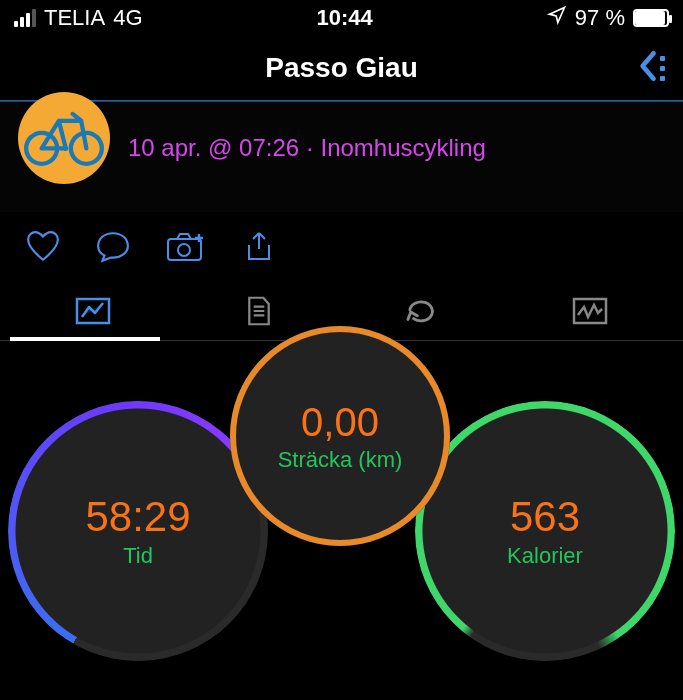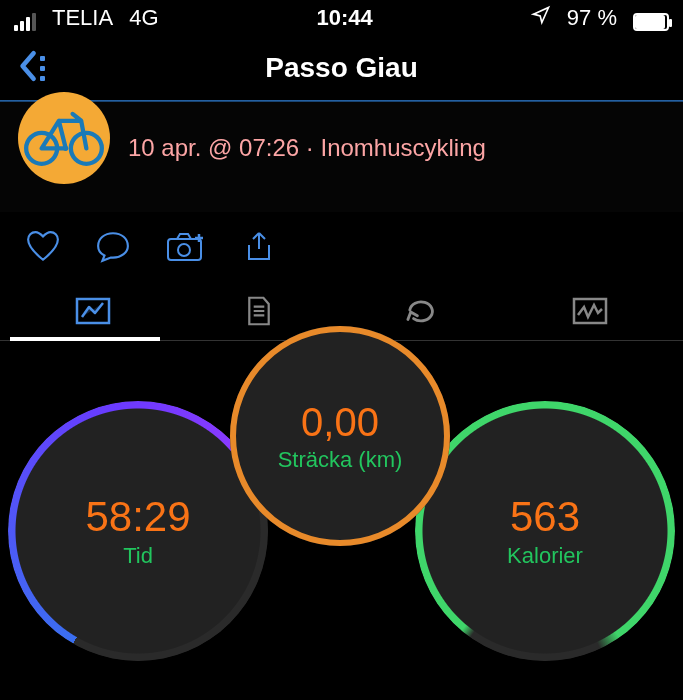--- a/index.html
+++ b/index.html
@@ -17,22 +17,22 @@
     display: flex;
     align-items: center;
     justify-content: space-between;
     height: 36px;
     padding: 0 14px;
     font-size: 22px;
     font-weight: 500;
   }
   .status-left, .status-right {
     display: flex;
-    align-items: flex-end;
-    gap: 16px;
+    align-items: center;
+    gap: 8px;
   }
   .signal-bars { display: flex; align-items: flex-end; gap: 2px; }
   .signal-bars span {
     width: 4px; background: #fff; display: inline-block; border-radius: 1px;
   }
   .signal-bars span:nth-child(1){height:6px;}
   .signal-bars span:nth-child(2){height:10px;}
   .signal-bars span:nth-child(3){height:14px;}
   .signal-bars span:nth-child(4){height:18px;background:#555;}
   .battery {
@@ -42,21 +42,21 @@
   .battery::after {
     content: ""; position: absolute; right: -5px; top: 4px;
     width: 3px; height: 8px; background: #fff; border-radius: 1px;
   }
   .battery-fill { background: #fff; height: 100%; width: 95%; border-radius: 2px; }
 
   
   .nav-header {
     display: flex;
     align-items: center;
-    justify-content: flex-start;
+    justify-content: flex-end;
     height: 64px;
     padding: 0 18px;
     position: relative;
   }
   .nav-title {
     position: absolute;
     left: 0; right: 0;
     text-align: center;
     font-size: 28px;
     font-weight: 700;
@@ -79,21 +79,21 @@
   .activity-icon {
     width: 92px; height: 92px; border-radius: 50%;
     background: #f4a935;
     display: flex; align-items: center; justify-content: center;
     margin-top: -20px;
     overflow: hidden;
     flex-shrink: 0;
     position: relative;
   }
   .activity-meta {
-    color: #fca5a5;
+    color: #d946ef;
     font-size: 24px;
   }
 
   
   .actions-row {
     display: flex;
     align-items: center;
     gap: 36px;
     padding: 18px 26px;
     background: #000;

